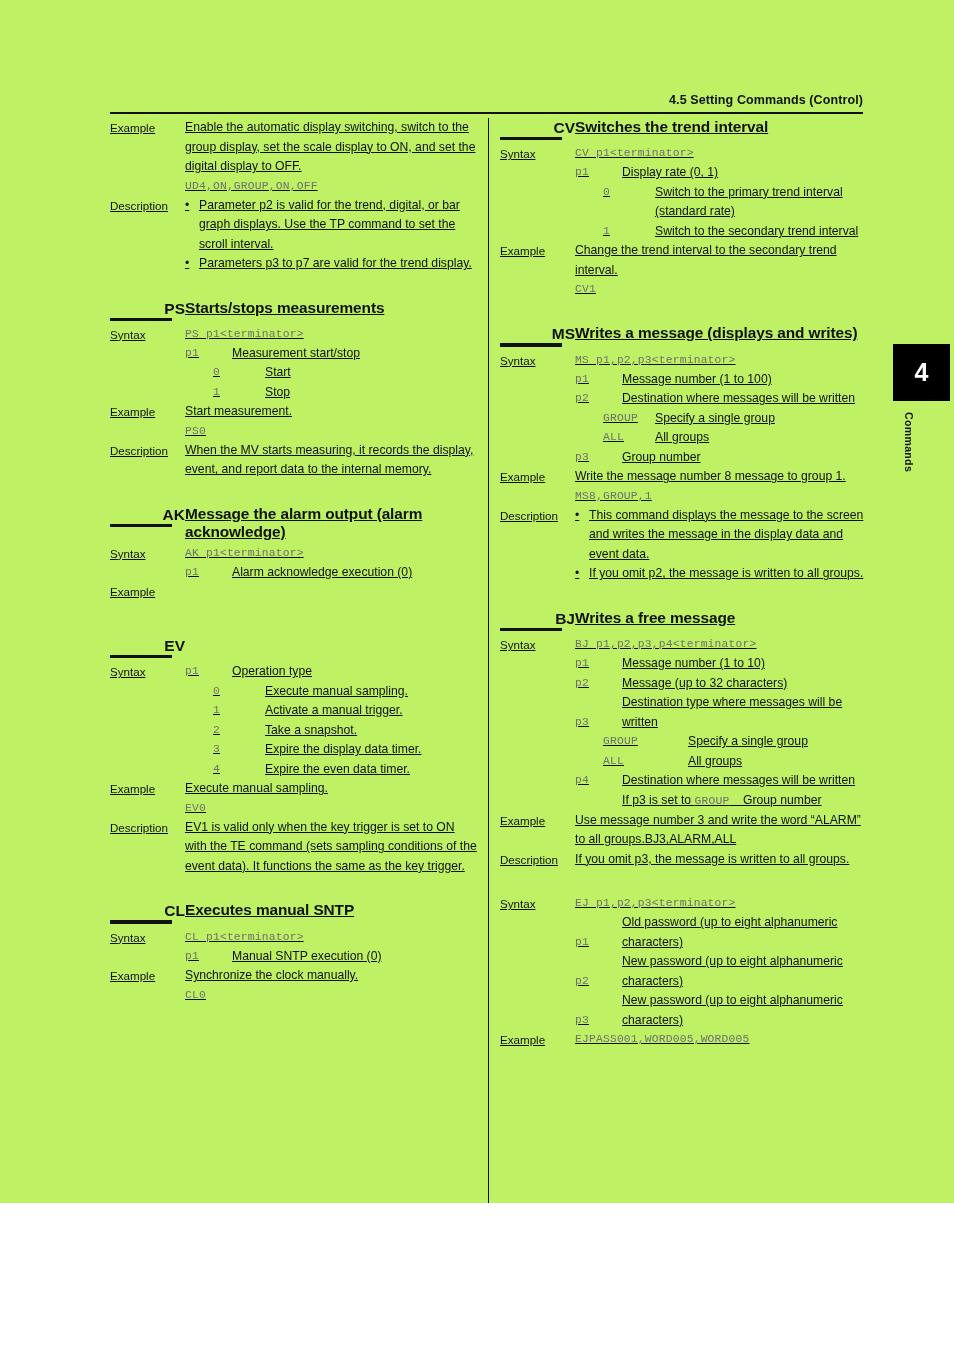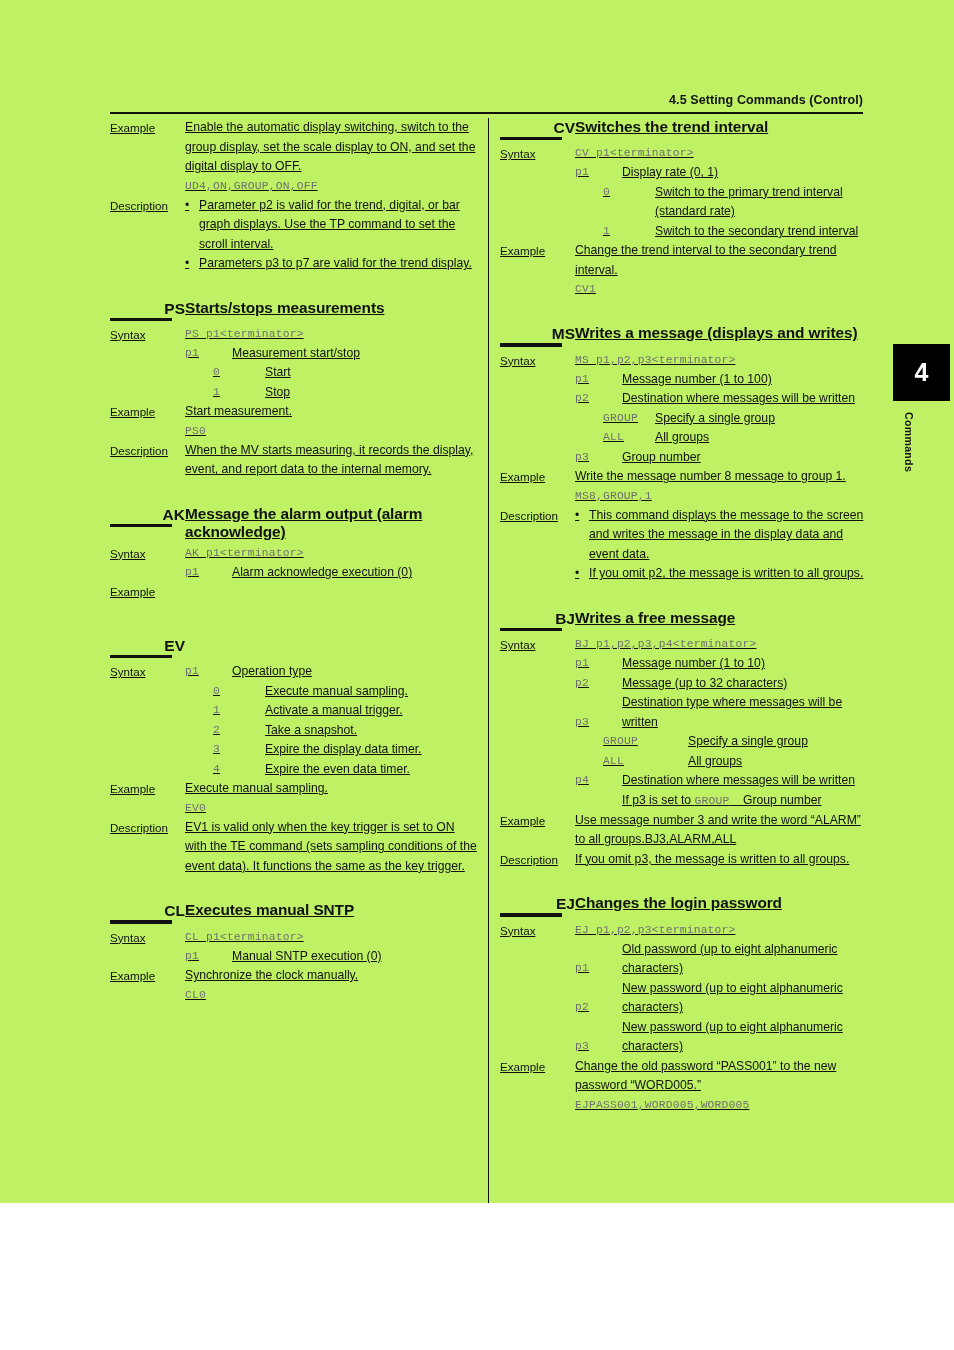--- a/index.html
+++ b/index.html
@@ -567,27 +567,20 @@
         <div class="row-label">Description</div>
         <div class="row-body">
           <div class="txt">If you omit p3, the message is written to all groups.</div>
         </div>
       </div>
     </div>
 
     <div class="spacer-md"></div>
 
     <div class="cmd-block">
-      <div class="cmd-head">
-        <div class="cmd-abbr">
-          <span class="abbr-text">EJ</span>
-          <span class="abbr-rule"></span>
-        </div>
-        <div class="cmd-title">Changes the login password</div>
-      </div>
       <div class="row">
         <div class="row-label">Syntax</div>
         <div class="row-body">
           <div class="code">EJ p1,p2,p3&lt;terminator&gt;</div>
           <div class="param">
             <span class="param-key">p1</span>
             <span class="param-desc">Old password (up to eight alphanumeric characters)</span>
           </div>
           <div class="param">
             <span class="param-key">p2</span>
@@ -595,21 +588,20 @@
           </div>
           <div class="param">
             <span class="param-key">p3</span>
             <span class="param-desc">New password (up to eight alphanumeric characters)</span>
           </div>
         </div>
       </div>
       <div class="row">
         <div class="row-label">Example</div>
         <div class="row-body">
-          <div class="txt">Change the old password “PASS001” to the new password “WORD005.”</div>
           <div class="code">EJPASS001,WORD005,WORD005</div>
         </div>
       </div>
     </div>
 
   </div>
 
   <div class="chapter-tab">4</div>
   <div class="chapter-label">Commands</div>
 

